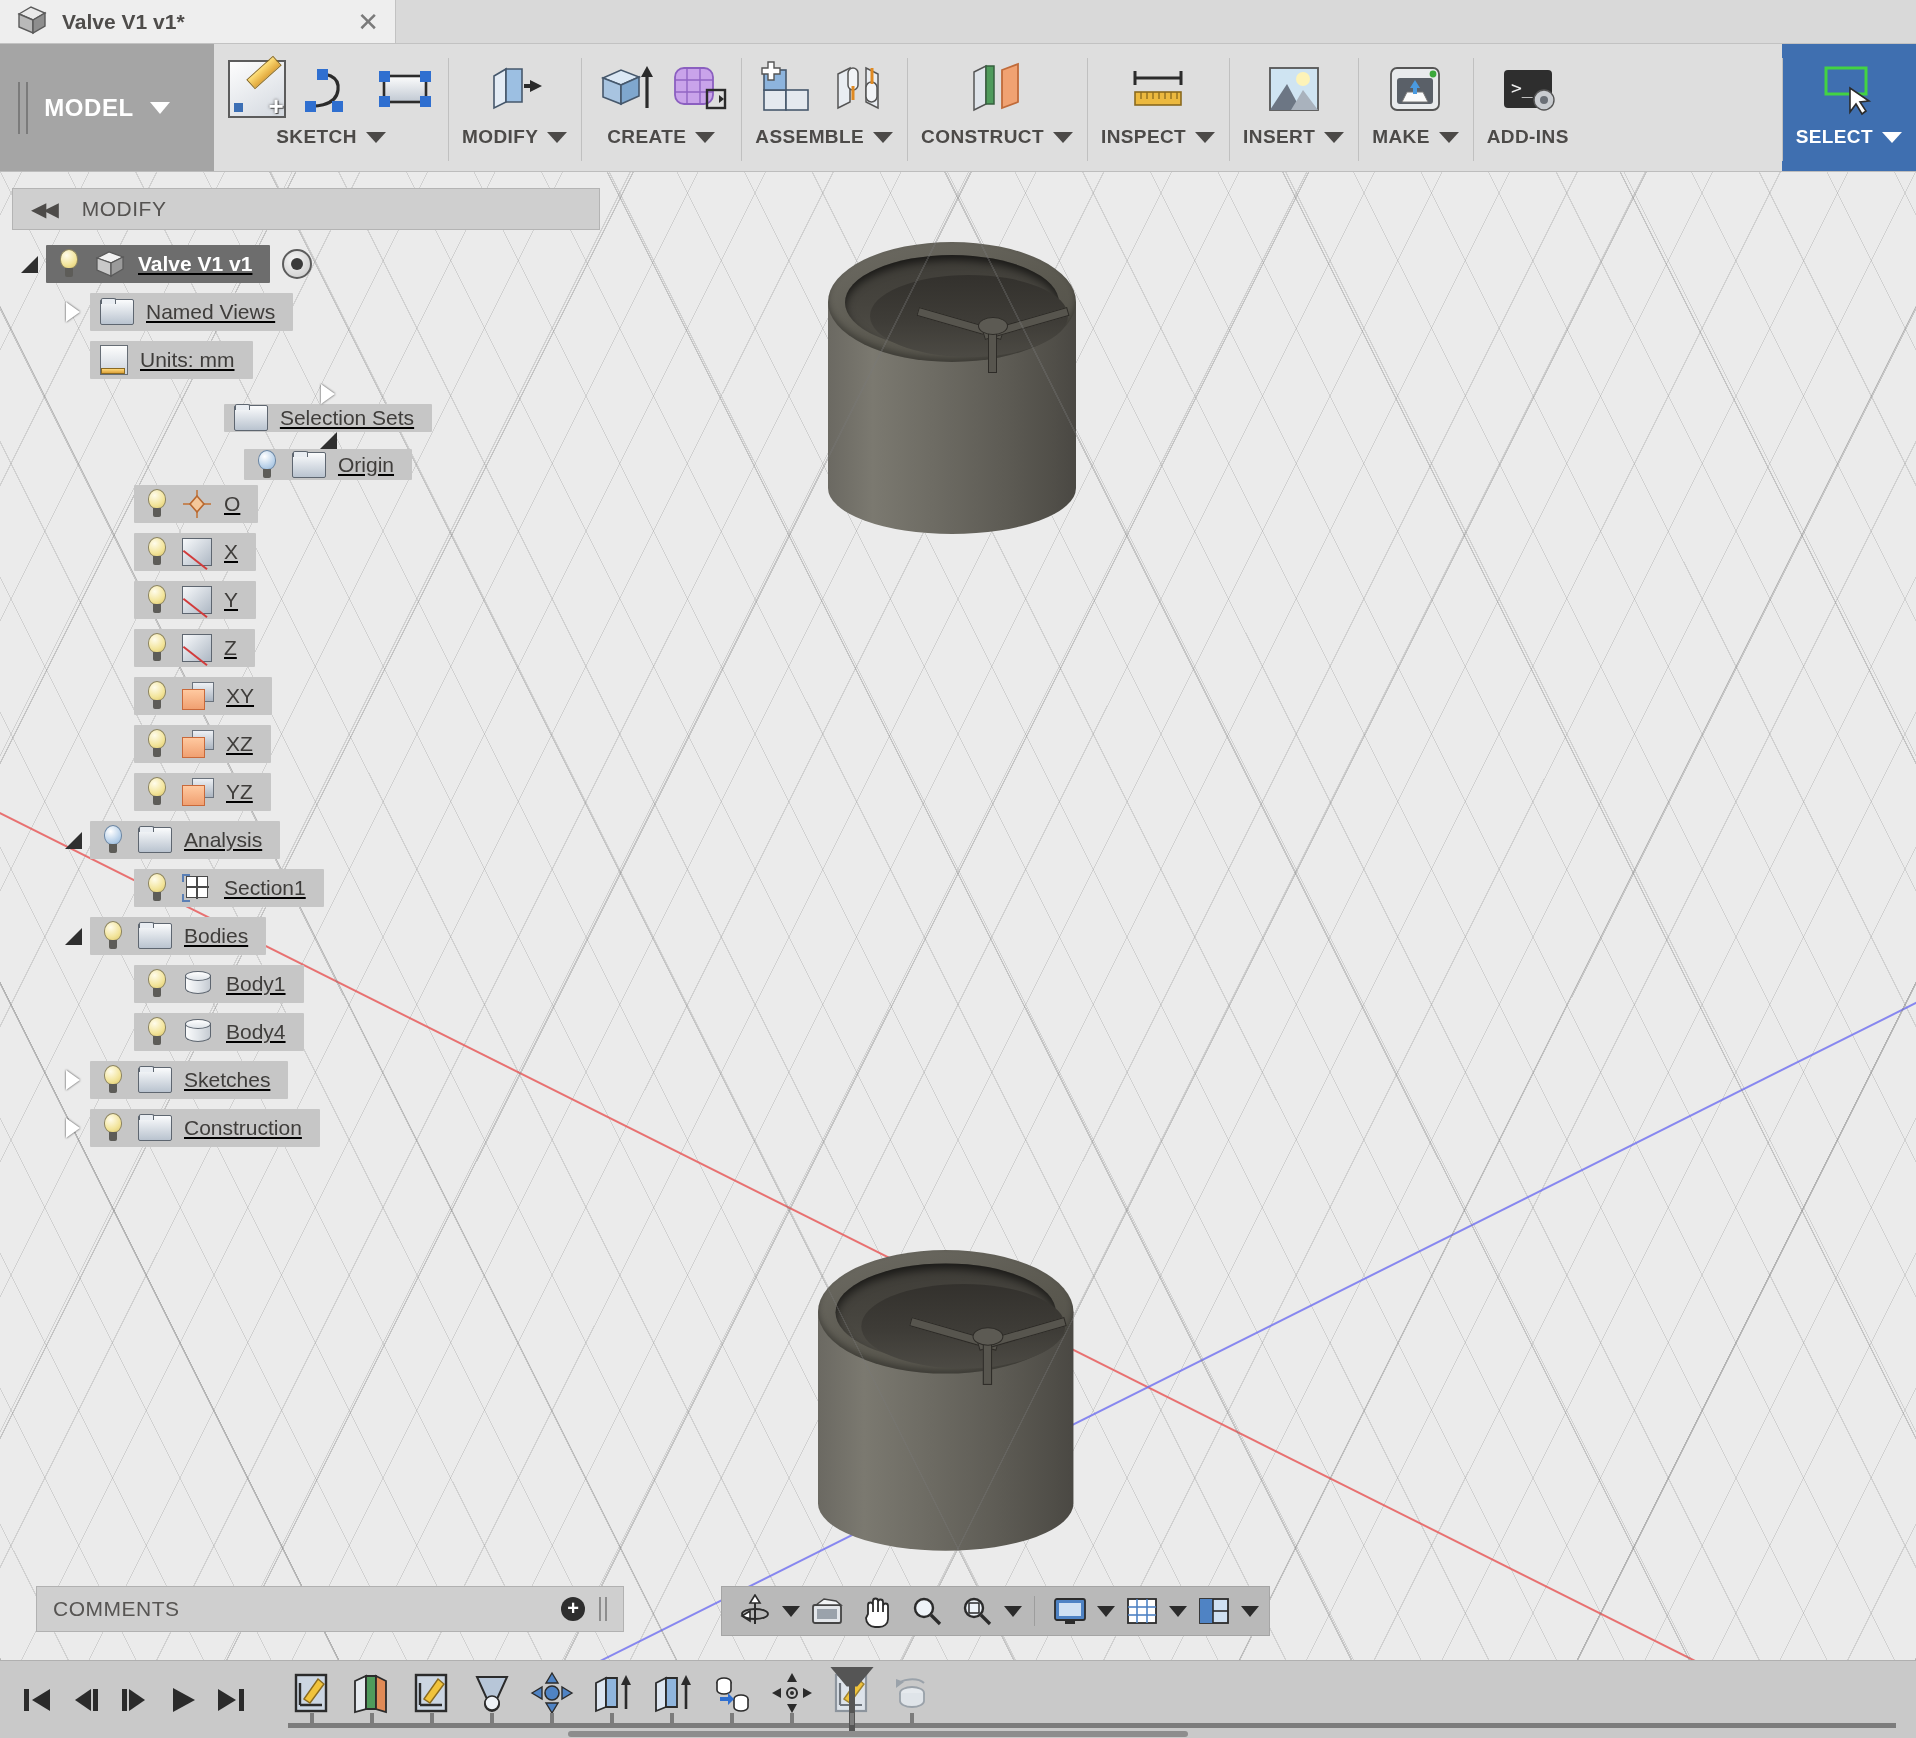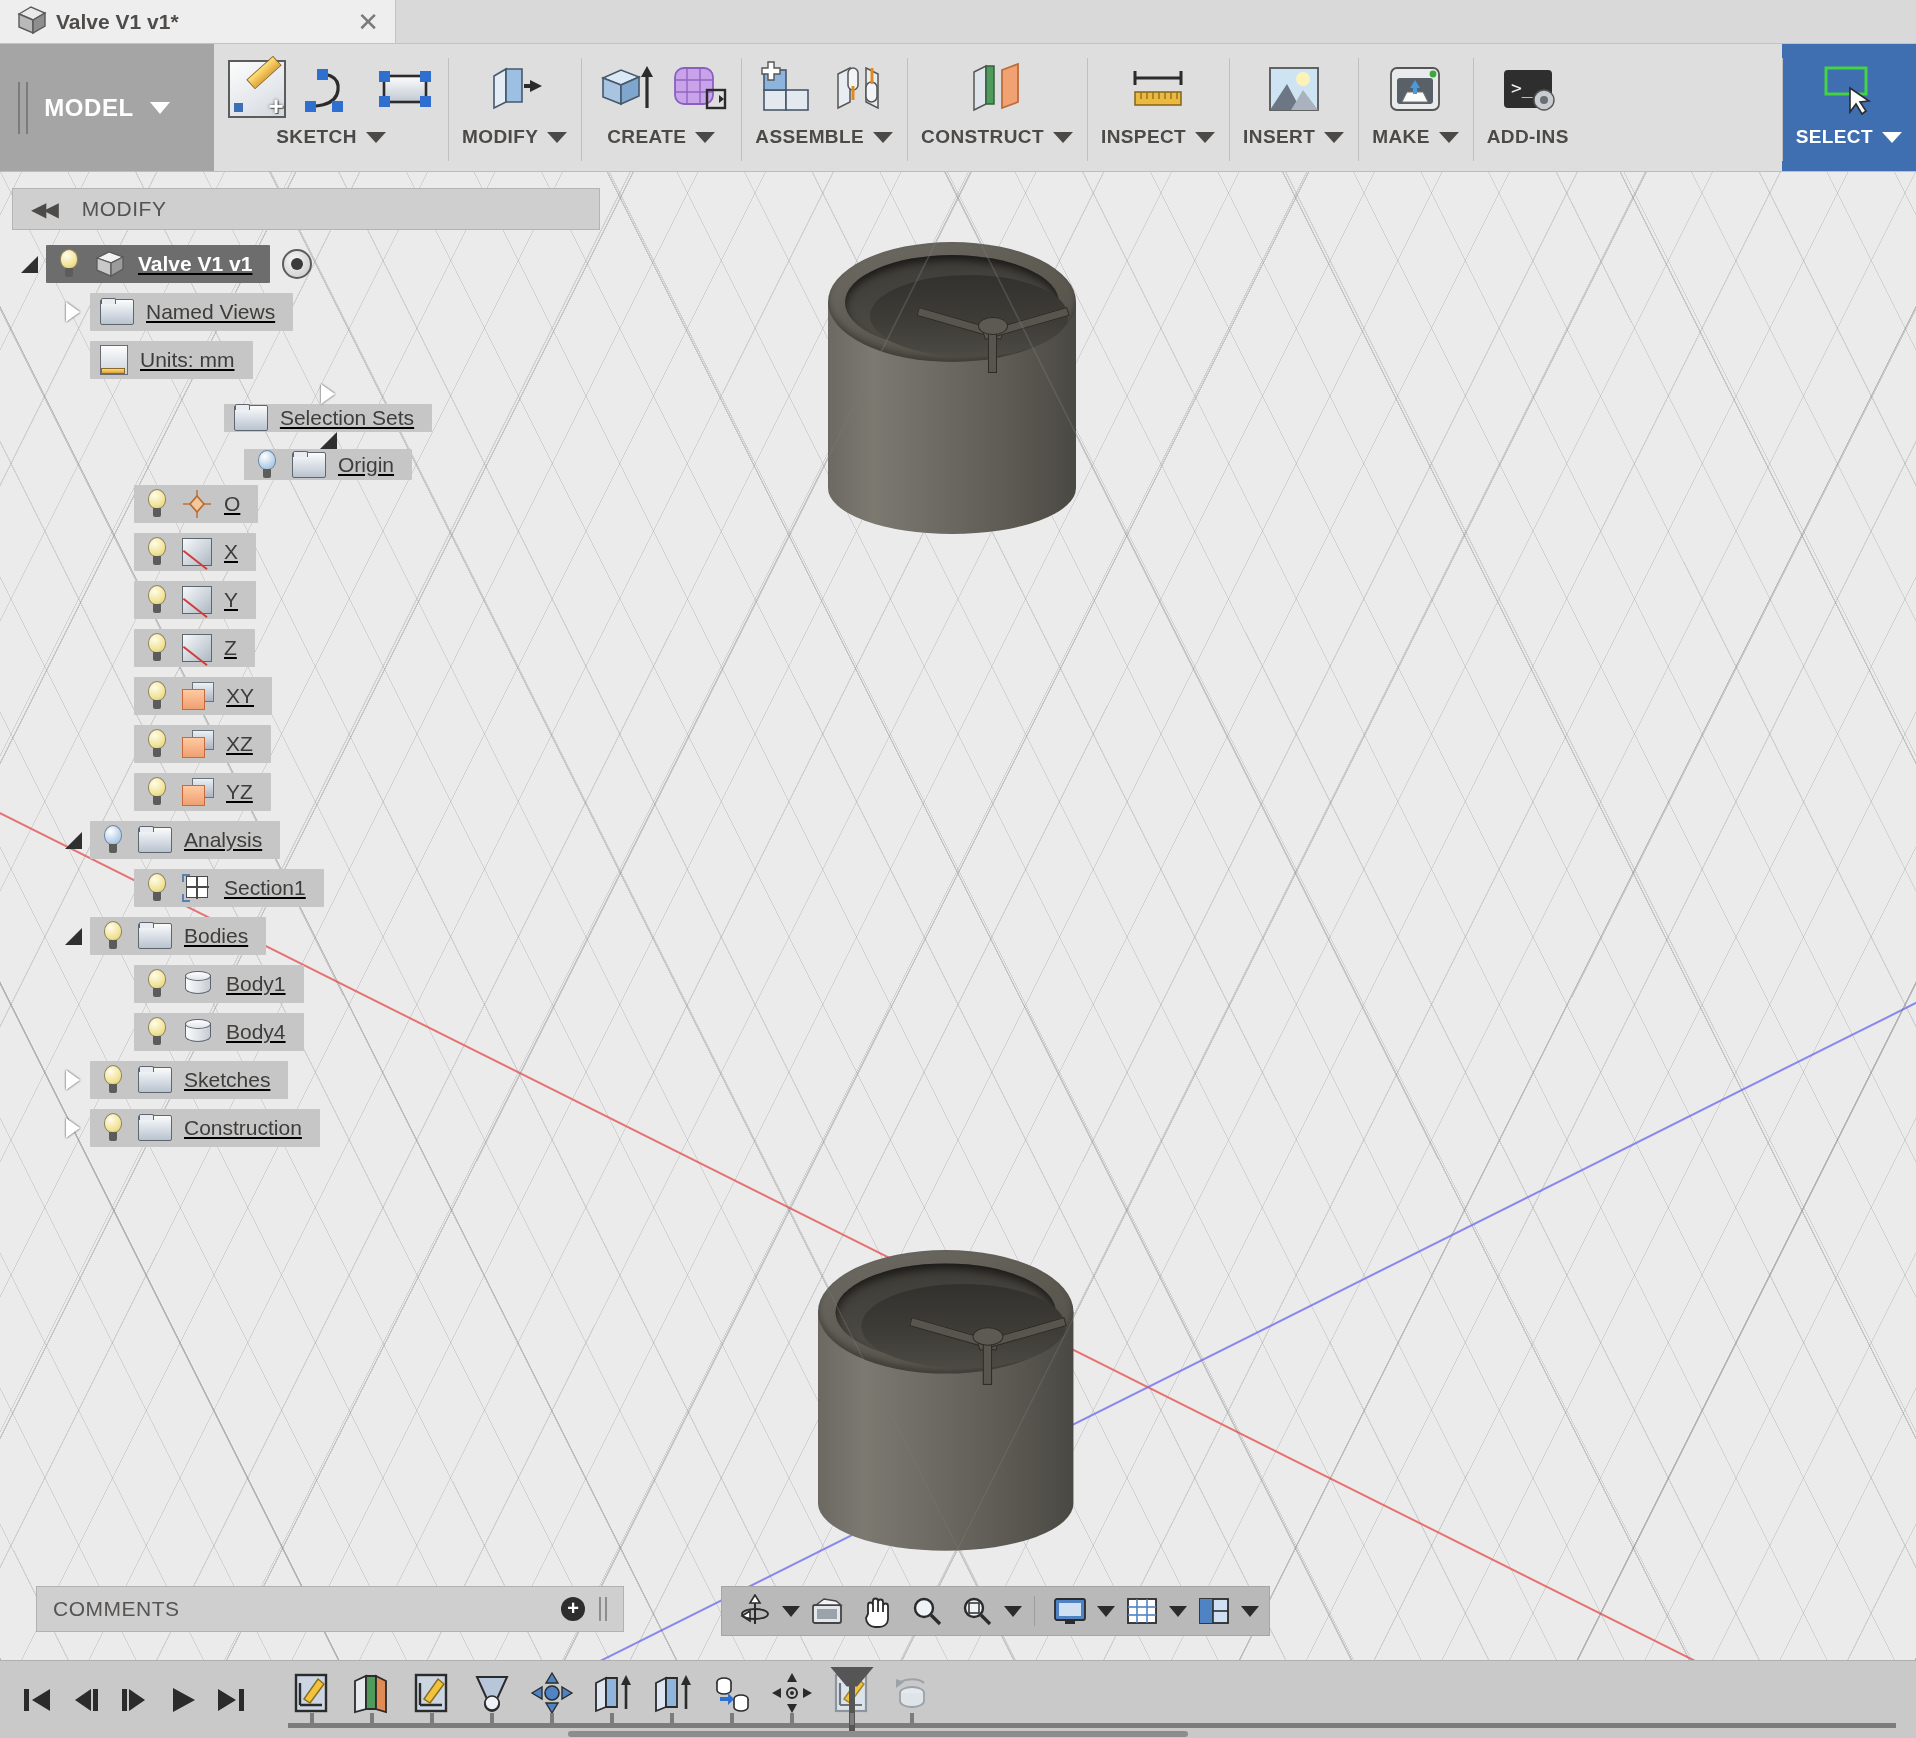--- a/index.html
+++ b/index.html
@@ -80,21 +80,21 @@
   }
 
   
   #tabbar {
     position: absolute; left: 0; top: 0; width: 1916px; height: 44px;
     background: transparent;
   }
   .doc-tab {
     position: absolute; left: 0; top: 0; width: 396px; height: 44px;
     background: #eeeeee; border: 1px solid #c2c2c2; border-top: none; border-left: none;
-    display: flex; align-items: center; gap: 8px; padding: 0 16px;
+    display: flex; align-items: center; gap: 14px; padding: 0 16px;
   }
   .tab-title {
     font-size: 21px; font-weight: bold; color: #4e4c4a; flex: 1;
     white-space: nowrap;
   }
   .tab-close { font-size: 26px; color: #7a7a7a; line-height: 1; cursor: pointer; font-weight: 300; }
   .tab-spacer {
     position: absolute; left: 396px; top: 0; width: 1520px; height: 44px;
     background: #d9d9d9; border-bottom: 1px solid #c2c2c2;
   }

